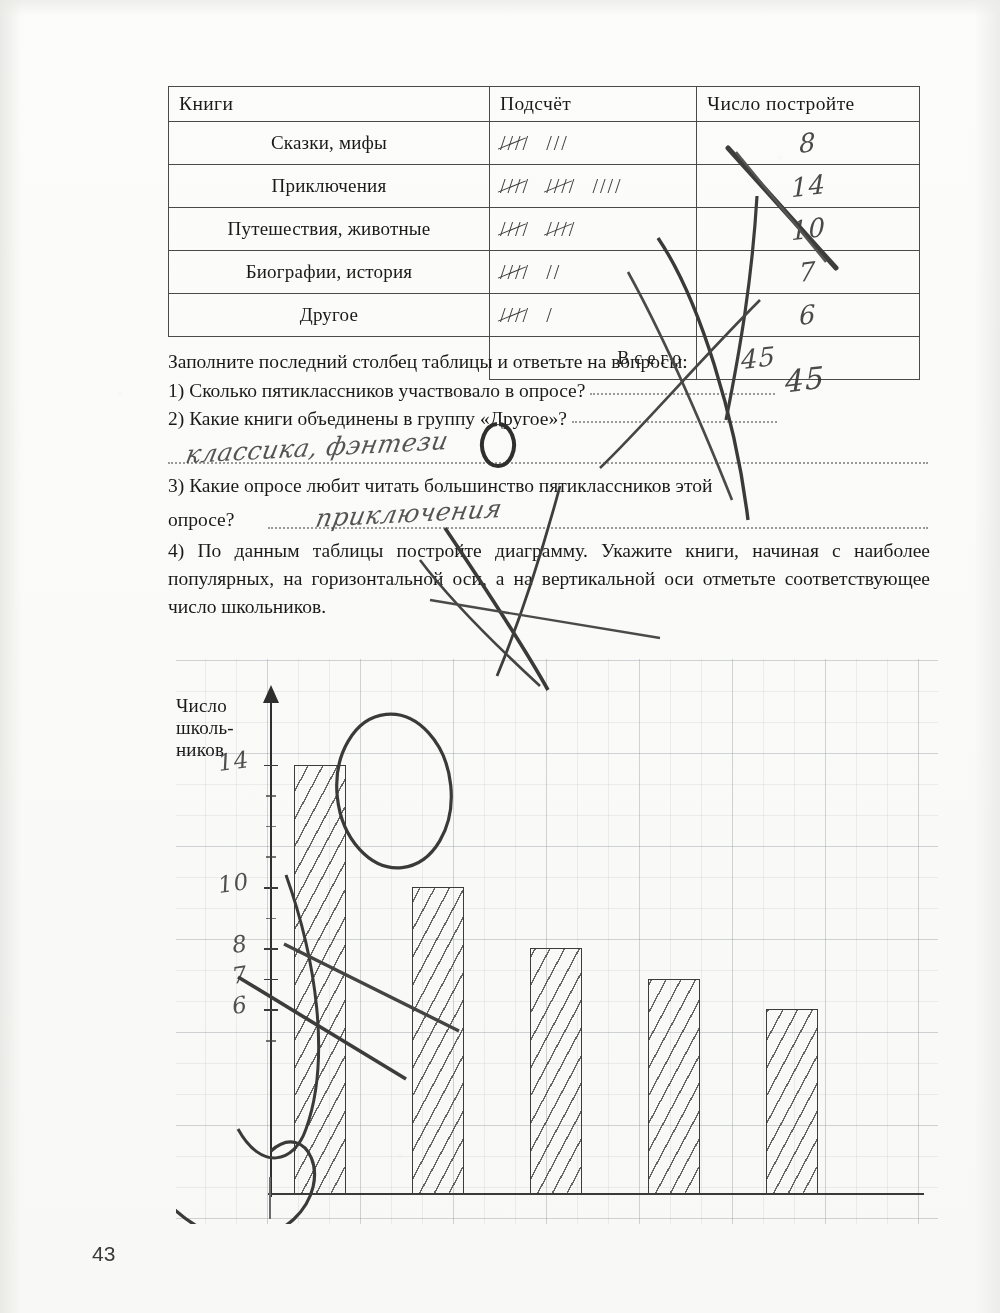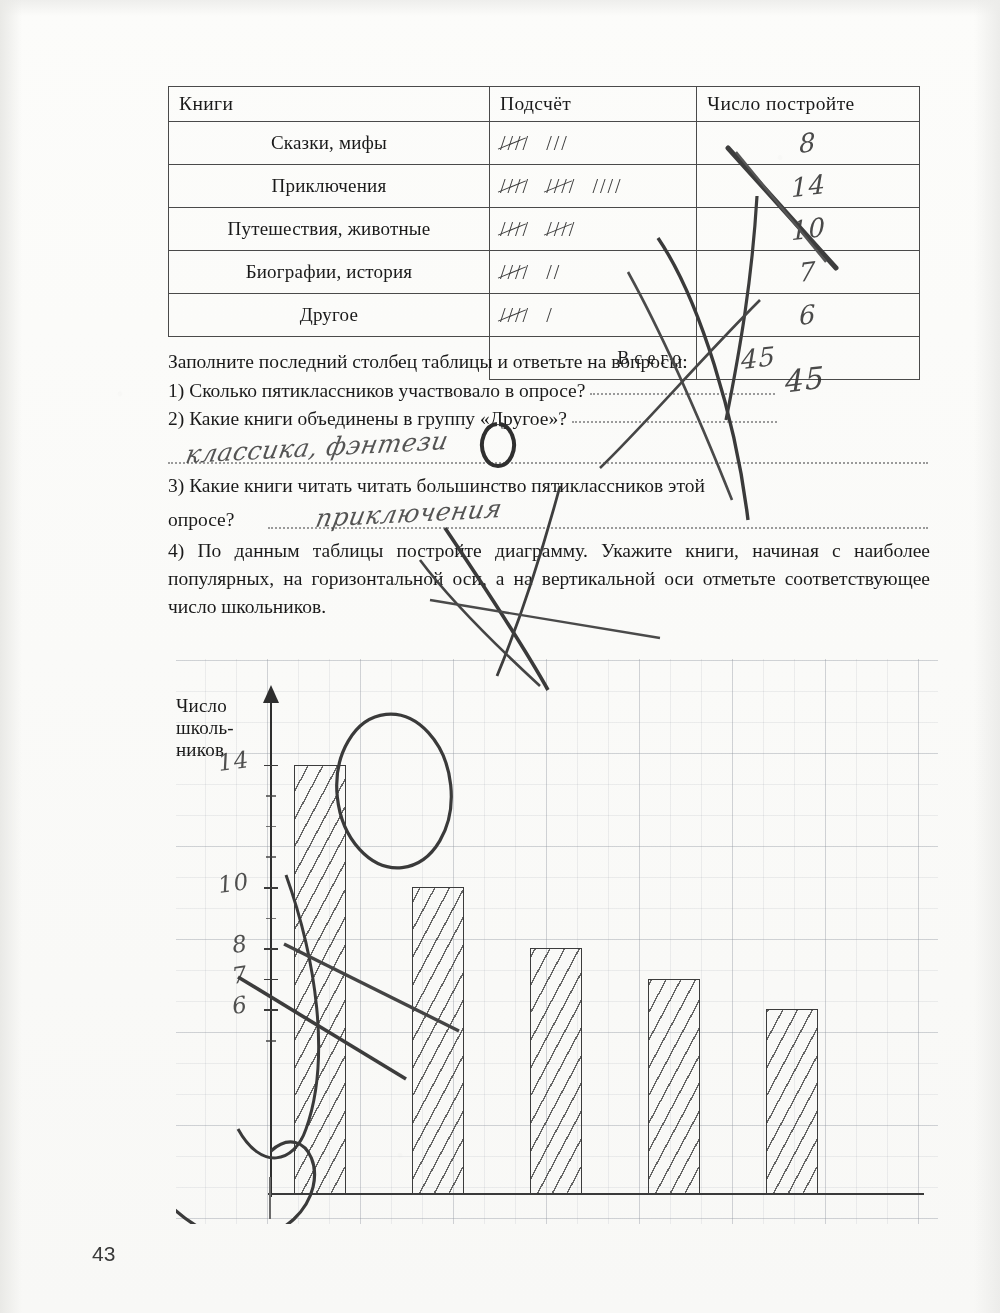--- a/index.html
+++ b/index.html
@@ -164,21 +164,21 @@
     <span class="dots" style="width:205px"></span>
   </p>
 
   <div class="ansline">
     <span class="dots"></span>
     <span class="hw hw-word" style="left:18px;bottom:8px">классика, фэнтези</span>
   </div>
 
   <p class="qline q-just" style="width:762px">
     <span>3)</span>
-    <span>Какие книги читать читать большинство пятиклассников этой</span>
+    <span>Какие опросе любит читать большинство пятиклассников этой</span>
   </p>
 
   <div class="ansline" style="height:32px">
     <span class="dots" style="left:100px;width:660px"></span>
     <span class="hw hw-word" style="left:148px;bottom:7px">приключения</span>
   <span style="position: absolute; left: 0px; bottom: 4px; font-size: 19.5px;">опросе?</span>
     </div>
 
   <p class="qline q-just" style="width:762px;text-align:justify;margin-top:4px">
     <span>4)</span>

